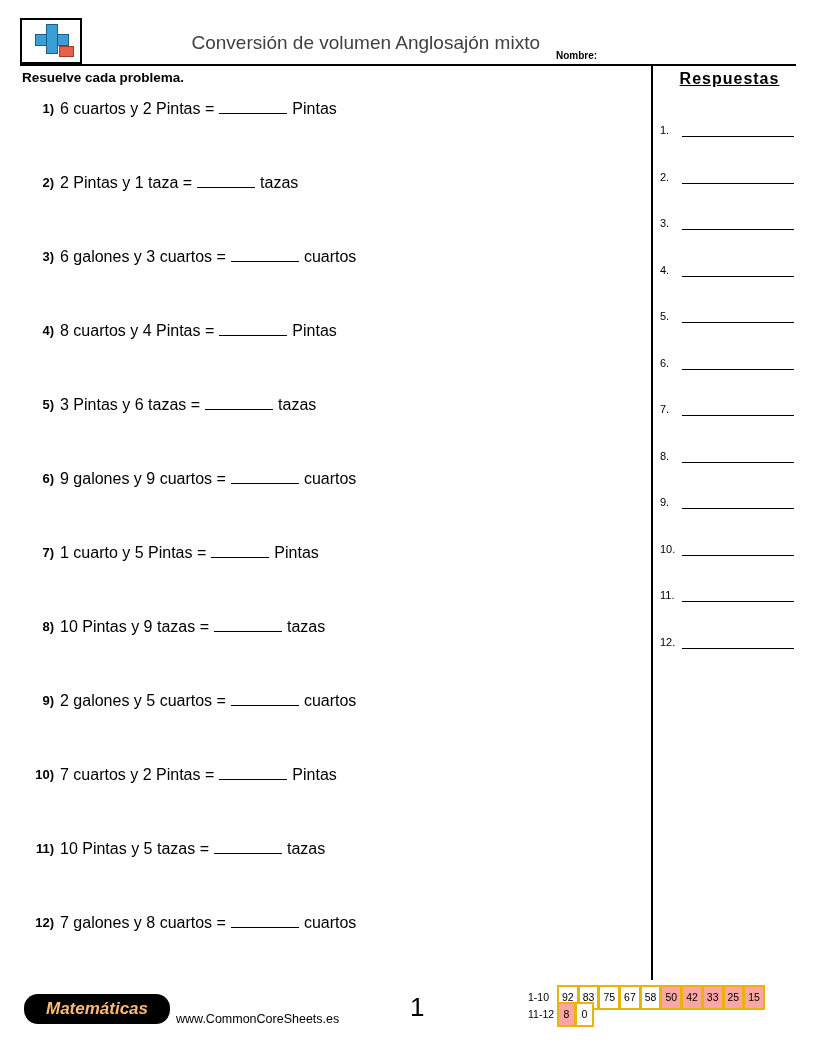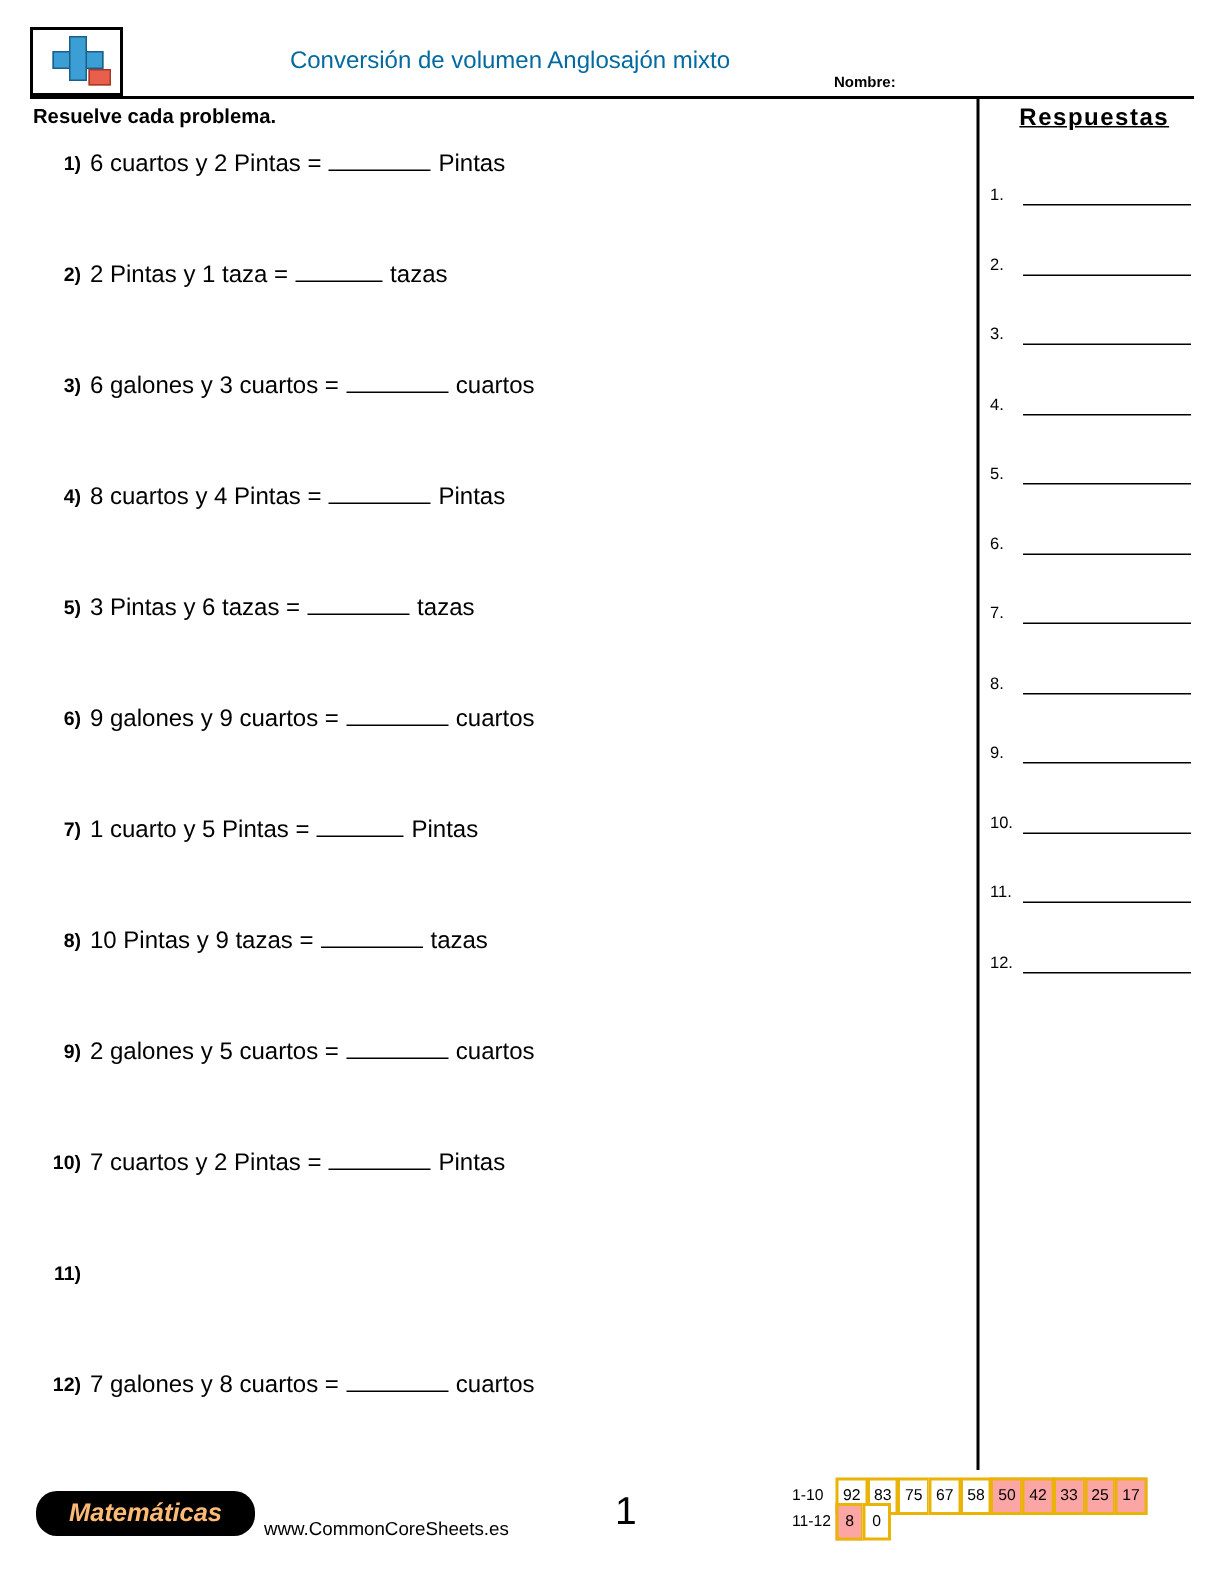--- a/index.html
+++ b/index.html
@@ -77,23 +77,23 @@
     height: 11px;
     background: #e8604c;
     border: 1px solid #a53a2b;
     box-sizing: border-box;
   }
   .title {
     position: absolute;
     left: 120px;
     top: 14px;
     width: 400px;
-    text-align: center;
-    font-size: 16px;
-    color: #0369a1;
+    text-align: right;
+    font-size: 19px;
+    color: #404040;
   }
   .name-label {
     position: absolute;
     left: 536px;
     top: 32px;
     font-size: 10px;
     font-weight: bold;
   }
   .name-line {
     position: absolute;
@@ -360,20 +360,23 @@
 
     <div class="problem">
       <div class="pnum">10)</div>
       <div class="ptext">
         <span>7 cuartos y 2 Pintas =</span><span class="blank b-lg"></span><span>Pintas</span>
       </div>
     </div>
 
     <div class="problem">
       <div class="pnum">11)</div>
+      <div class="ptext">
+        <span>10 Pintas y 5 tazas =</span><span class="blank b-lg"></span><span>tazas</span>
+      </div>
     </div>
 
     <div class="problem">
       <div class="pnum">12)</div>
       <div class="ptext">
         <span>7 galones y 8 cuartos =</span><span class="blank b-lg"></span><span>cuartos</span>
       </div>
     </div>
 
   </div>
@@ -442,21 +445,21 @@
       <div class="keylabel">1-10</div>
       <div class="keycell">92</div>
       <div class="keycell">83</div>
       <div class="keycell">75</div>
       <div class="keycell">67</div>
       <div class="keycell">58</div>
       <div class="keycell hl">50</div>
       <div class="keycell hl">42</div>
       <div class="keycell hl">33</div>
       <div class="keycell hl">25</div>
-      <div class="keycell hl">17</div>
+      <div class="keycell hl">15</div>
     </div>
     <div class="keyrow">
       <div class="keylabel">11-12</div>
       <div class="keycell hl">8</div>
       <div class="keycell">0</div>
     </div>
   </div>
 
 </div>
 

